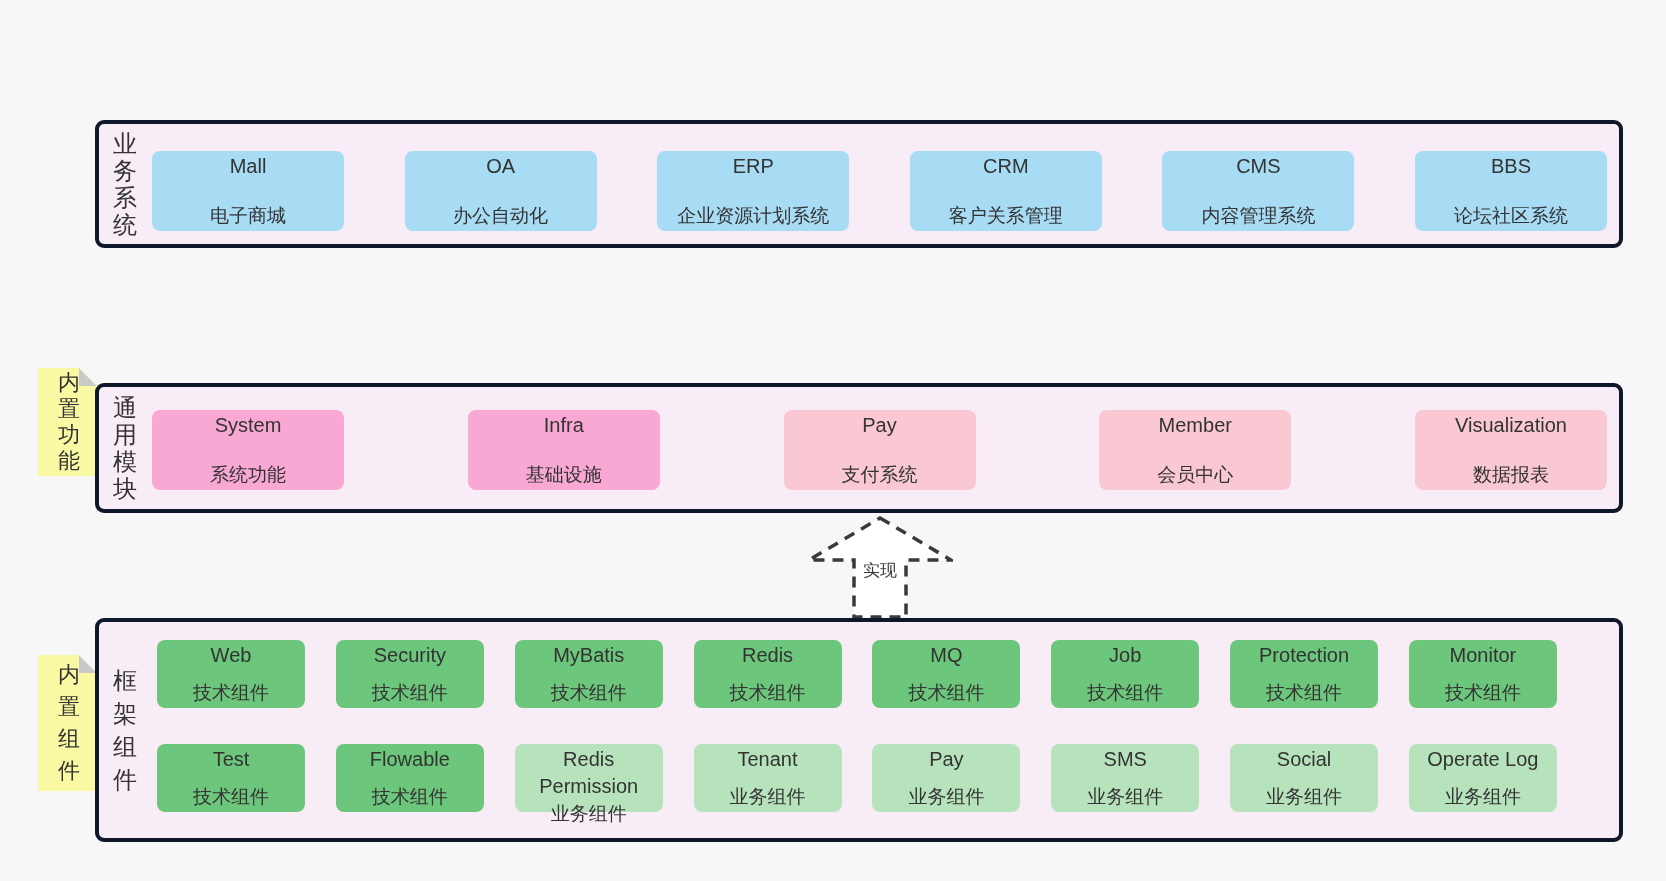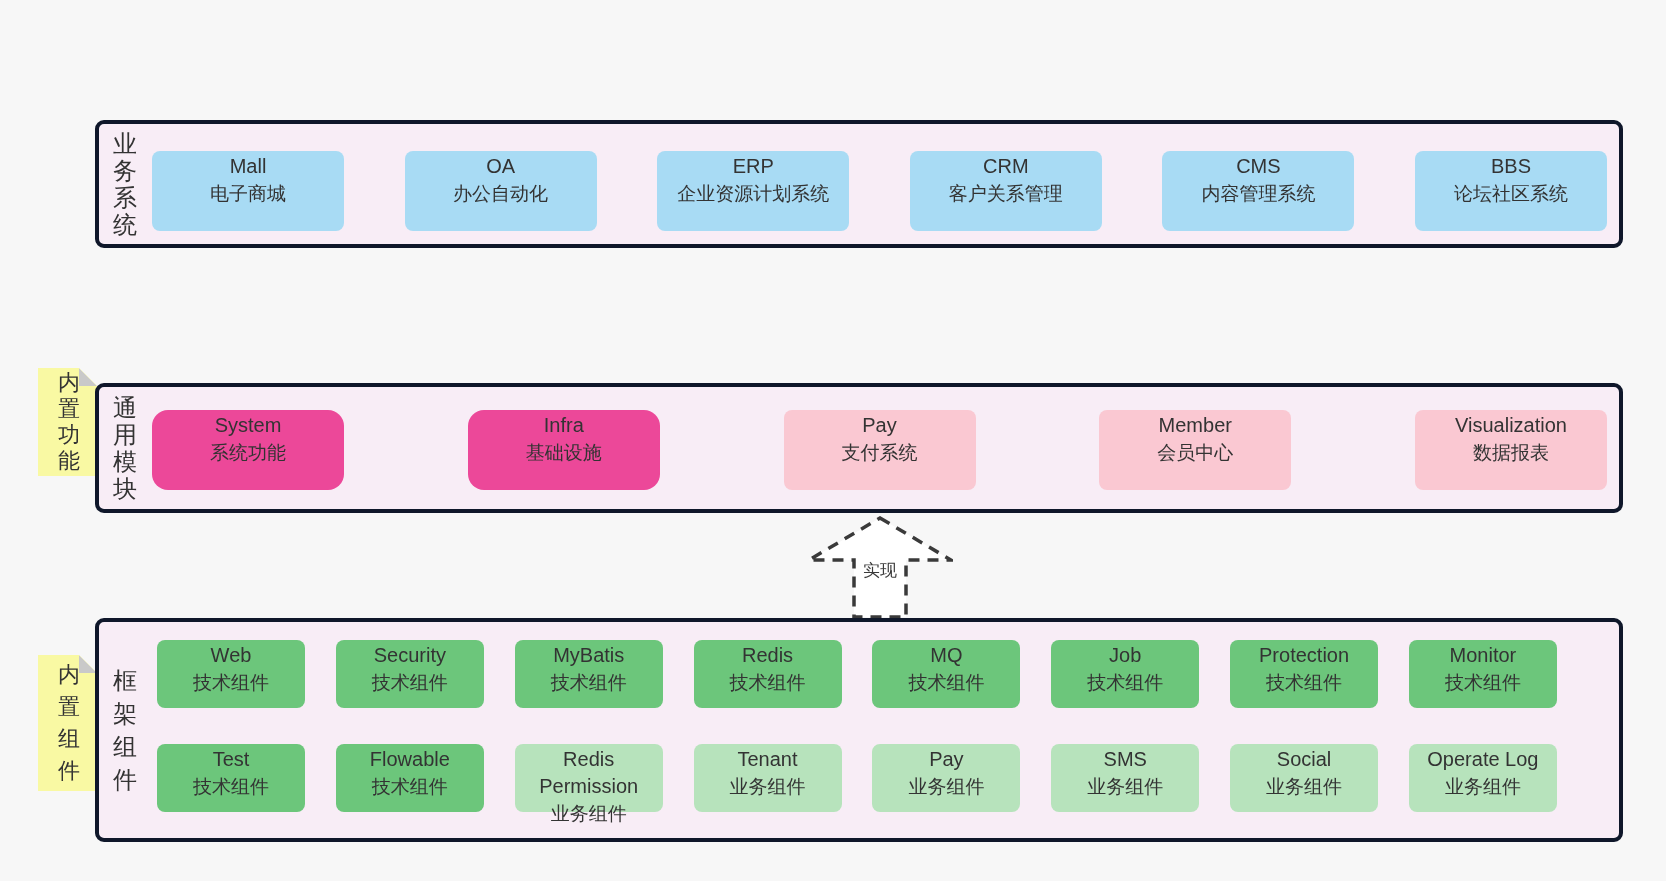--- a/index.html
+++ b/index.html
@@ -13,26 +13,26 @@
   .vlabel{position:absolute;left:8px;top:0;bottom:0;width:36px;display:flex;align-items:center;justify-content:center;}
   .vlabel .vtext{width:27px;font-size:24px;line-height:27px;text-align:center;word-break:break-all;color:#333;}
   .layer-3 .vlabel .vtext{line-height:33px;}
 
   .box-row{position:absolute;display:flex;justify-content:space-between;}
   .layer-1 .box-row{left:53px;right:12px;top:27px;}
   .layer-2 .box-row{left:53px;right:12px;top:23px;}
   .layer-3 .row-a{left:58px;right:62px;top:18px;}
   .layer-3 .row-b{left:58px;right:62px;top:122px;}
 
-  .box{border-radius:8px;display:flex;flex-direction:column;align-items:center;justify-content:flex-start;text-align:center;font-size:19px;line-height:27px;color:#333;box-sizing:border-box;padding:2px 6px;}
+  .box{border-radius:8px;display:flex;flex-direction:column;align-items:center;justify-content:space-between;text-align:center;font-size:19px;line-height:27px;color:#333;box-sizing:border-box;padding:2px 6px;}
   .layer-1 .box,.layer-2 .box{width:192px;height:80px;}
   .layer-3 .box{width:148px;height:68px;}
   .box .en{font-size:20px;}
   .blue{background:#a8dbf4;}
-  .red{background:#ec4899;border-radius:16px;}
+  .red{background:#f9a8d4;}
   .pink{background:#fac8d2;}
   .green{background:#6cc67b;}
   .lightgreen{background:#b7e3bc;}
 
   .note{position:absolute;left:38px;width:59px;background:#f9f9a3;z-index:0;
         clip-path:polygon(0 0,calc(100% - 18px) 0,100% 18px,100% 100%,0 100%);
         display:flex;align-items:center;justify-content:center;}
   .note-1{top:368px;height:108px;}
   .note-2{top:655px;height:136px;}
   .note .ntext{width:25px;font-size:22px;line-height:26px;text-align:right;word-break:break-all;color:#333;}

